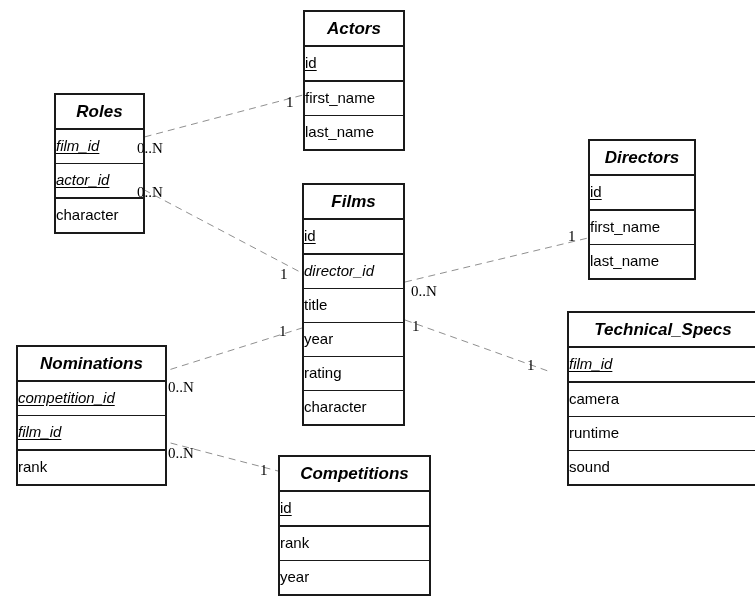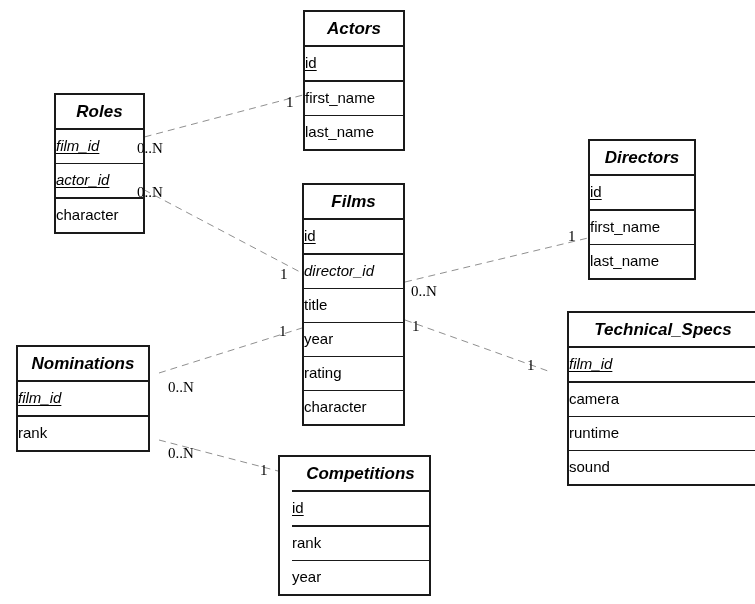--- a/index.html
+++ b/index.html
@@ -86,27 +86,28 @@
   </div>
 
   <div class="entity" style="left:548px; top:311px; width:192px;margin-left:19px;">
     <div class="e-title">Technical_Specs</div>
     <div class="e-row sec"><span class="u i">film_id</span></div>
     <div class="e-row"><span>camera</span></div>
     <div class="e-row"><span>runtime</span></div>
     <div class="e-row"><span>sound</span></div>
   </div>
 
-  <div class="entity" style="left:16px; top:345px; width:134px;">
+  <div class="entity" style="left:16px; top:345px; width:151px;">
     <div class="e-title">Nominations</div>
+    <div class="e-row"><span class="u i">competition_id</span></div>
     <div class="e-row sec"><span class="u i">film_id</span></div>
     <div class="e-row"><span>rank</span></div>
   </div>
 
-  <div class="entity" style="left:278px; top:455px; width:153px;padding-left:12px;">
+  <div class="entity" style="left:278px; top:455px; width:153px;">
     <div class="e-title">Competitions</div>
     <div class="e-row sec"><span class="u">id</span></div>
     <div class="e-row"><span>rank</span></div>
     <div class="e-row"><span>year</span></div>
   </div>
 
   <span class="card" style="left:137px; top:141px;">0..N</span>
   <span class="card" style="left:286px; top:95px;">1</span>
 
   <span class="card" style="left:137px; top:185px;">0..N</span>

